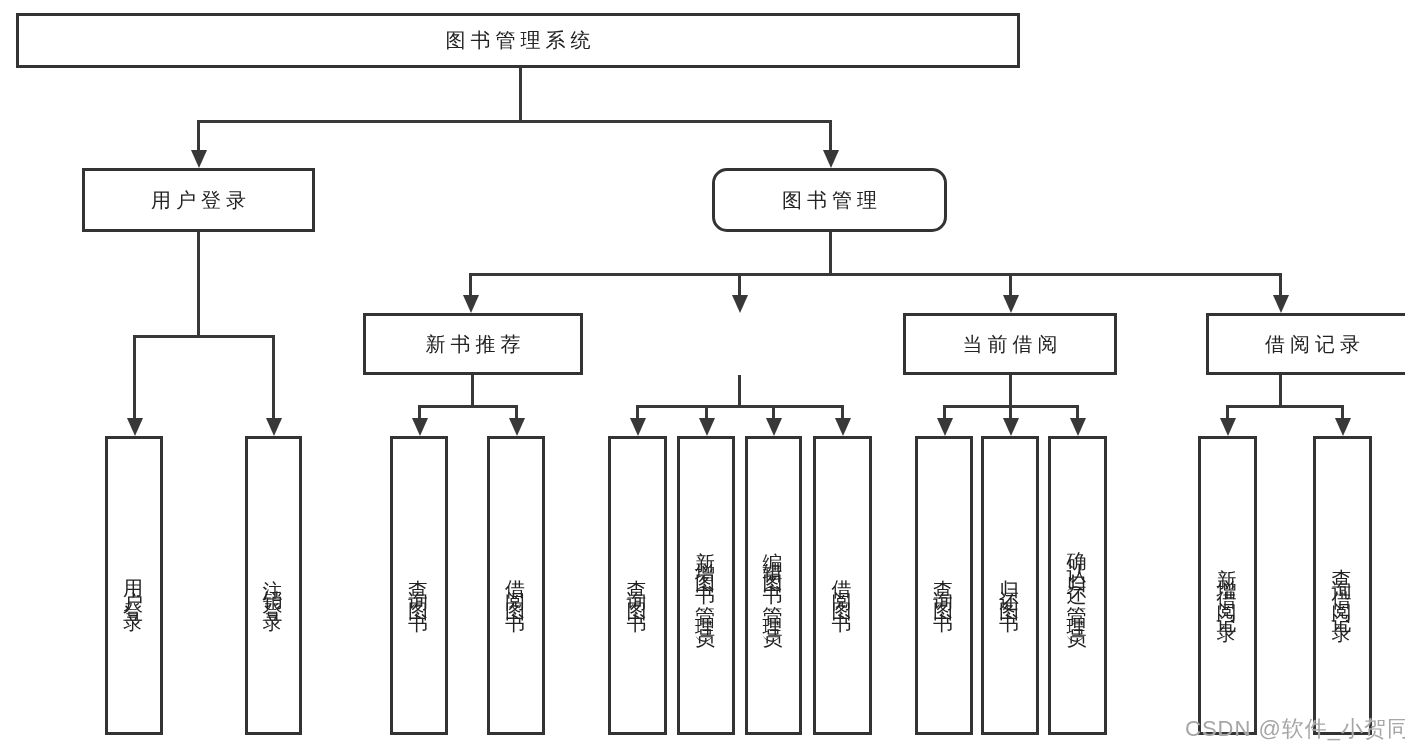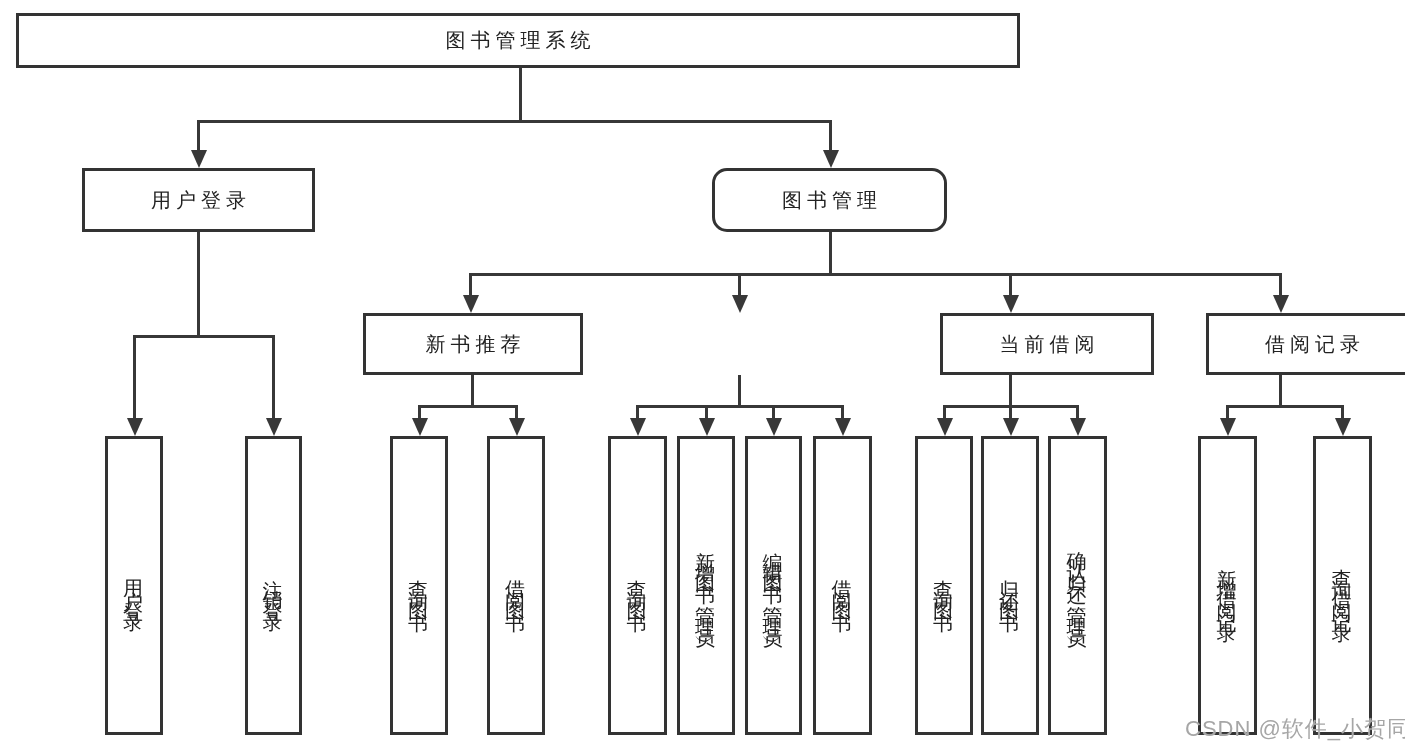--- a/index.html
+++ b/index.html
@@ -94,21 +94,21 @@
   <div class="drop" style="left:272px; top:335px; height:83px;"></div>
 
   <div class="vline" style="left:829px; top:232px; height:41px;"></div>
   <div class="hline" style="left:469px; top:273px; width:813px;"></div>
   <div class="drop" style="left:469px; top:273px; height:22px;"></div>
   <div class="drop" style="left:738px; top:273px; height:22px;"></div>
   <div class="drop" style="left:1009px; top:273px; height:22px;"></div>
   <div class="drop" style="left:1279px; top:273px; height:22px;"></div>
 
   <div class="box" style="left:363px; top:313px; width:220px; height:62px;">新书推荐</div>
-  <div class="box" style="left:940px; top:313px; width:214px; height:62px;text-align:center;">当前借阅</div>
+  <div class="box" style="left:903px; top:313px; width:214px; height:62px;text-align:center;">当前借阅</div>
   <div class="box" style="left:1206px; top:313px; width:213px; height:62px;">借阅记录</div>
 
   <div class="vline" style="left:471px; top:375px; height:30px;"></div>
   <div class="hline" style="left:418px; top:405px; width:100px;"></div>
   <div class="drop" style="left:418px; top:405px; height:13px;"></div>
   <div class="drop" style="left:515px; top:405px; height:13px;"></div>
 
   <div class="vline" style="left:738px; top:375px; height:30px;"></div>
   <div class="hline" style="left:636px; top:405px; width:208px;"></div>
   <div class="drop" style="left:636px; top:405px; height:13px;"></div>

